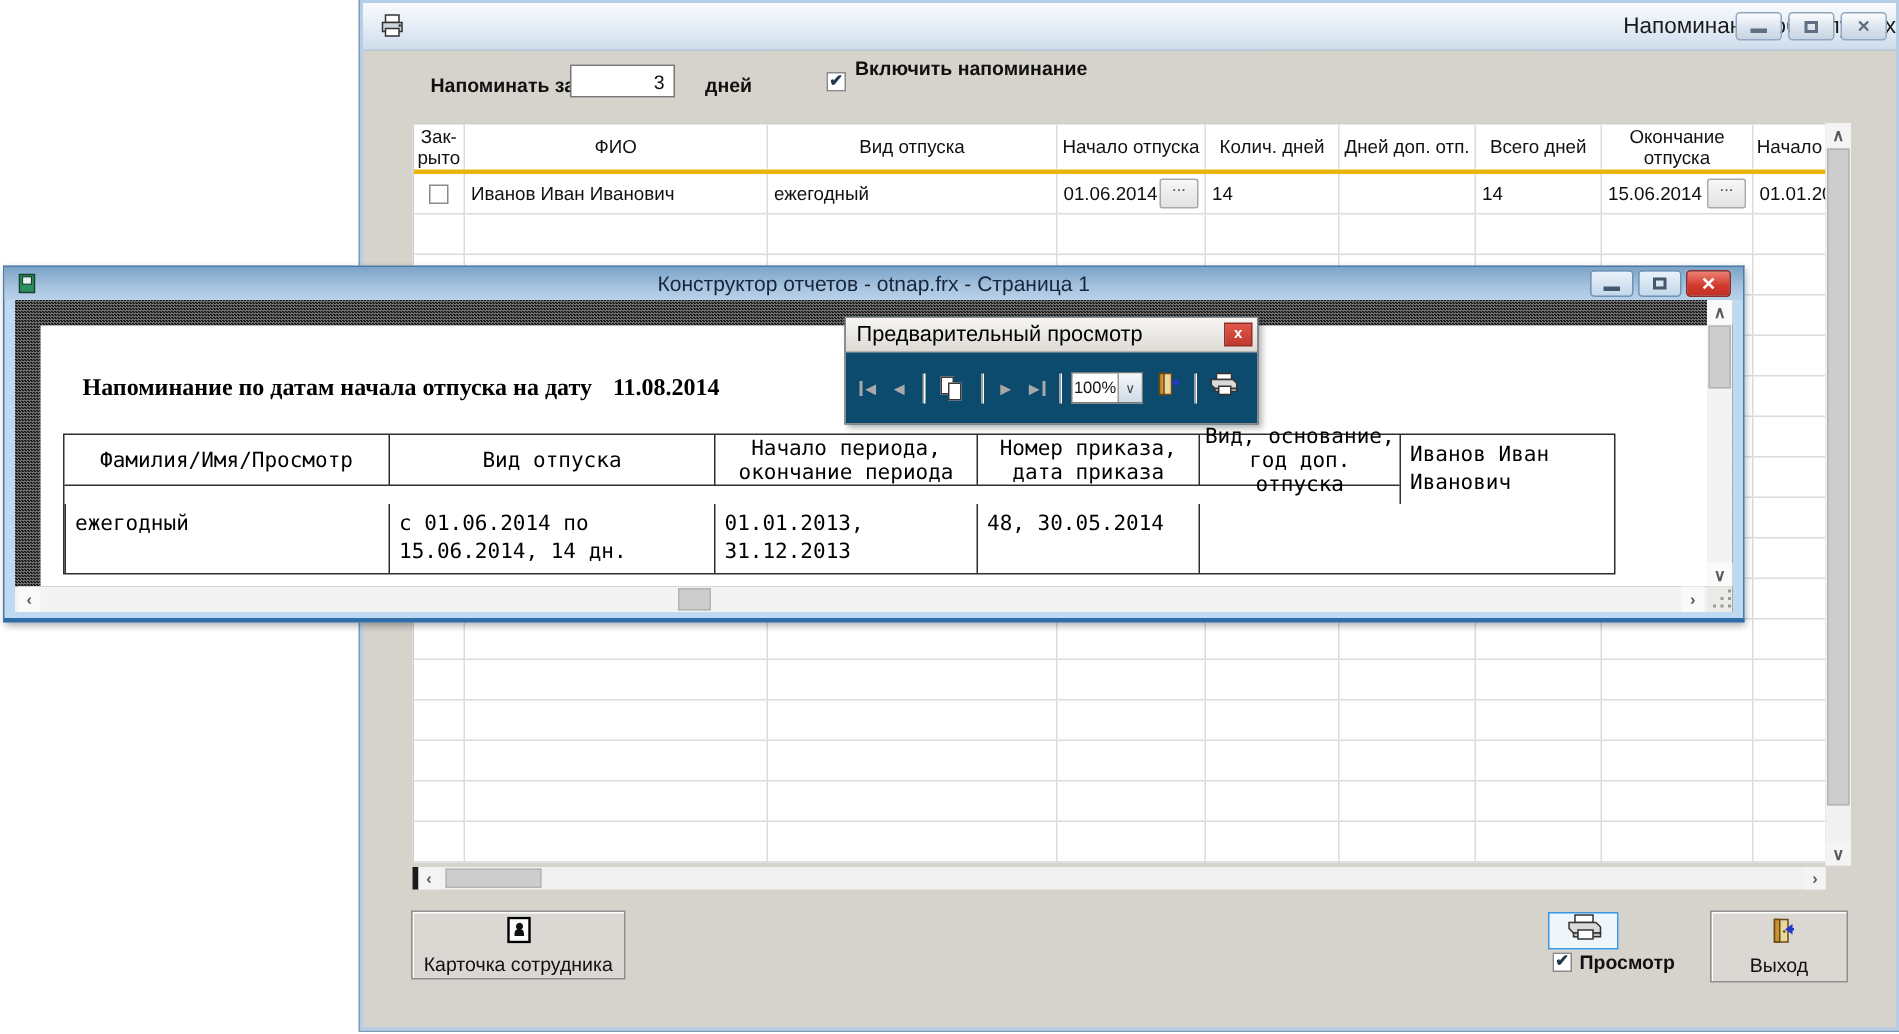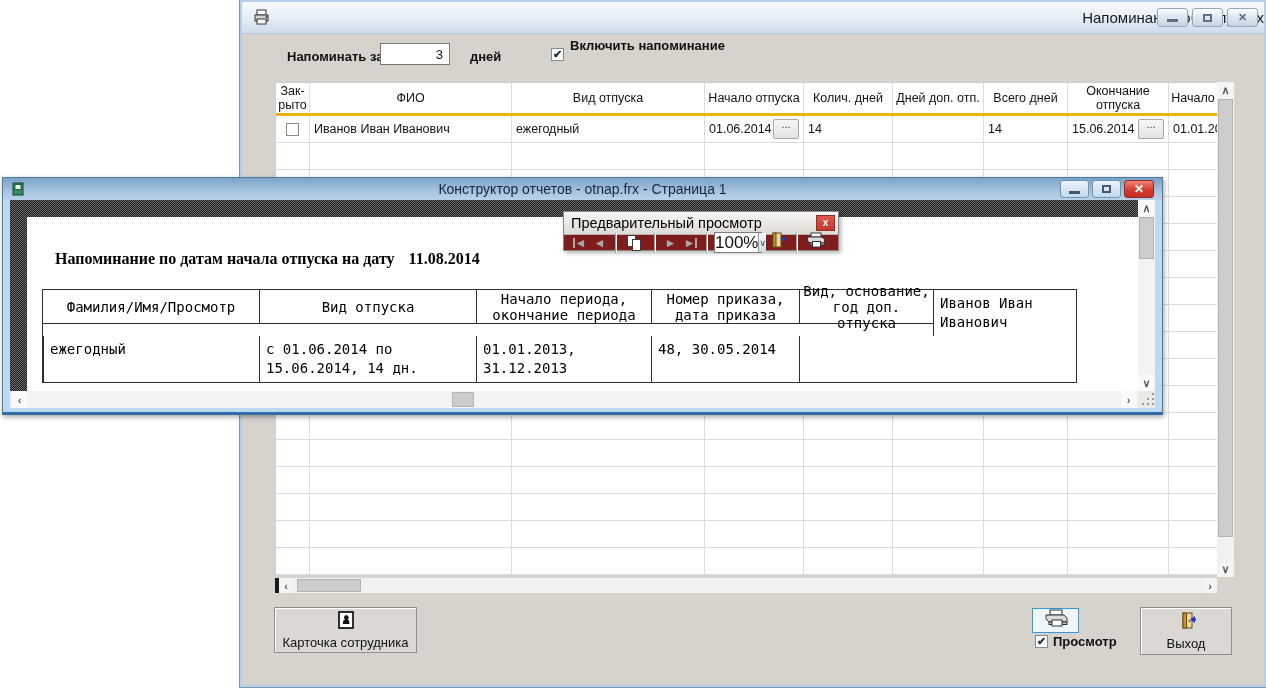--- a/index.html
+++ b/index.html
@@ -77,38 +77,38 @@
   .rth:first-child{border-left:none}
   .rtd{height:46px;border-left:1px solid #2e2e2e;box-sizing:border-box;padding:4px 6px;
     line-height:19px;white-space:pre-line}
   .rtd:first-child{border-left:none}
   .rw-vscroll{position:absolute;left:1128px;top:0;width:17px;height:191px;background:#f3f3f3}
   .rw-hscroll{position:absolute;left:0;top:191px;width:1128px;height:17px;background:#f3f3f3}
   .rw-grip{position:absolute;left:1128px;top:191px;width:17px;height:17px;background:#eceae7}
   .dot{position:absolute;width:2px;height:2px;background:#9a9a9a;
     box-shadow:5px 0 0 #9a9a9a,5px -5px 0 #9a9a9a,0 5px 0 #9a9a9a,5px 5px 0 #9a9a9a,-5px 5px 0 #9a9a9a;right:6px;bottom:8px}
   
-  .preview-toolbar{position:absolute;left:563px;top:211px;width:276px;height:40px;box-sizing:border-box;
-    background:#7f1d1d;border:1px solid #8a8a8a;z-index:3;box-shadow:2px 2px 4px rgba(0,0,0,.3)}
+  .preview-toolbar{position:absolute;left:563px;top:211px;width:276px;height:72px;box-sizing:border-box;
+    background:#0c4a6e;border:1px solid #8a8a8a;z-index:3;box-shadow:2px 2px 4px rgba(0,0,0,.3)}
   .pt-titlebar{position:absolute;left:0;top:0;right:0;height:23px;
     background:linear-gradient(#f6f5f3,#dedbd6);border-bottom:1px solid #b5b2ad;
     display:flex;align-items:center;padding-left:7px;box-sizing:border-box}
   .pt-title{font-size:14.5px;color:#000}
   .pt-close{position:absolute;right:3px;top:3px;width:19px;height:16px;box-sizing:border-box;
     border:1px solid #8f2d26;background:linear-gradient(#e0564a,#c03a30);color:#fff;font-size:10px;font-weight:bold;
     display:flex;align-items:center;justify-content:center;line-height:10px}
   .pt-row{position:absolute;left:0;top:23px;right:0;bottom:0;display:flex;align-items:center;padding:0 7px;gap:3px}
   .nav{width:17px;height:20px;display:flex;align-items:center;justify-content:center;
     color:#a8a8a8;font-size:12px}
   .nav .bar{width:2px;height:10px;background:#a8a8a8}
   .vsep{width:1px;height:20px;background:#a5a29d;margin:0 4px;box-shadow:1px 0 0 #fff}
   .pages-icon{position:relative;width:18px;height:18px}
   .pages-icon .pg{position:absolute;width:9px;height:12px;background:#fff;border:1px solid #3a3a3a;box-sizing:border-box}
   .combo{width:48px;height:21px;box-sizing:border-box;border:1px solid #7a7a7a;background:#fff;display:flex;align-items:stretch}
-  .combo-val{flex:1;font-size:17px;display:flex;align-items:center;justify-content:center}
+  .combo-val{flex:1;font-size:11px;display:flex;align-items:center;justify-content:center}
   .combo-dd{width:15px;border-left:1px solid #9a9a9a;background:linear-gradient(#f5f8fb,#cfdbe7);
     display:flex;align-items:center;justify-content:center;font-size:9px;color:#444}
   .toolbtn{width:24px;height:22px;display:flex;align-items:center;justify-content:center}
 </style>
 </head>
 <body>
 
 <div class="main-window">
   <div class="mw-titlebar">
     <span class="mw-icon">

